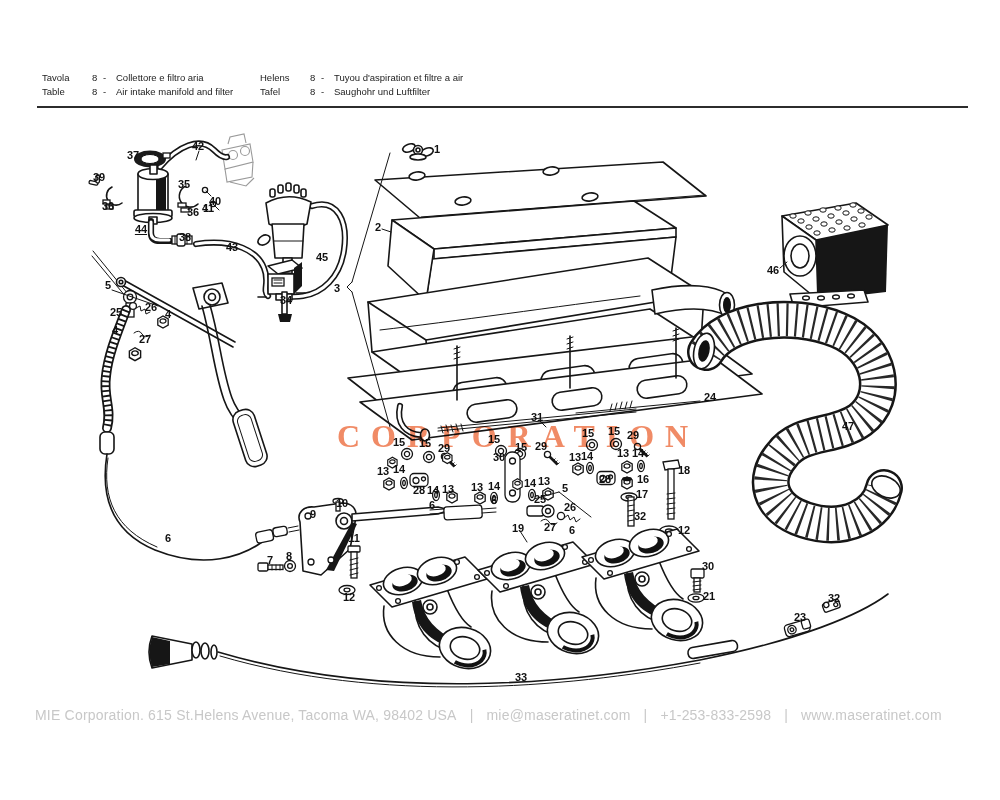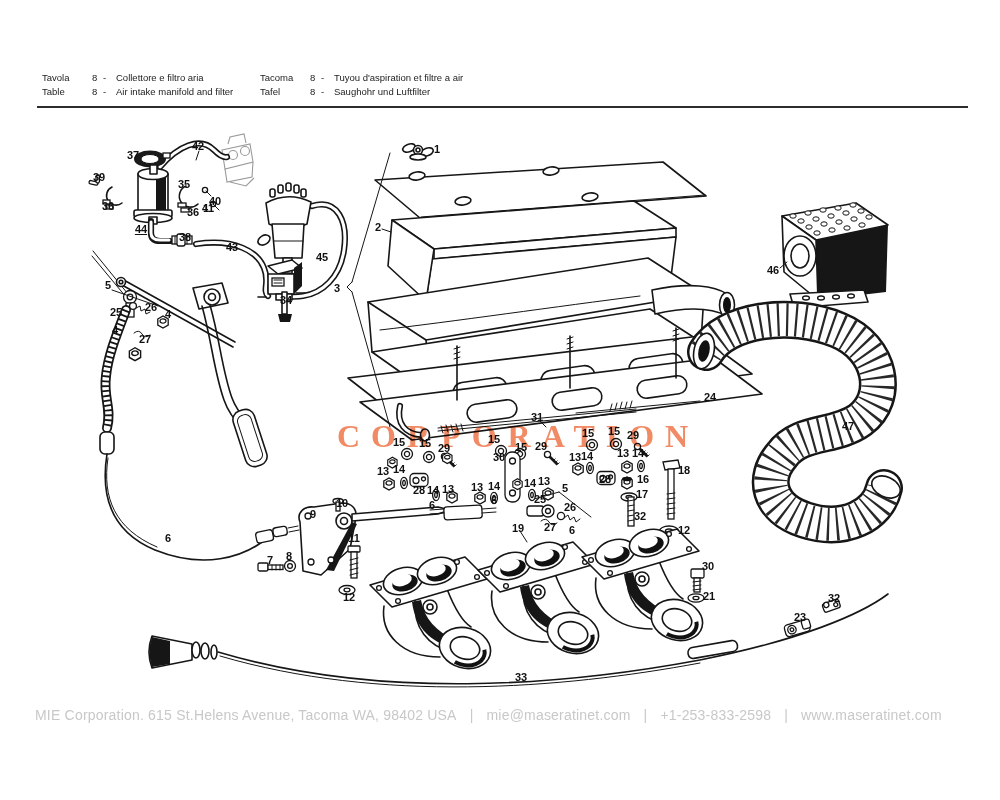--- a/index.html
+++ b/index.html
@@ -53,21 +53,21 @@
       </div>
       <div class="hrow">
         <span class="hlab">Table</span>
         <span class="hnum">8</span>
         <span class="hdash">-</span>
         <span>Air intake manifold and filter</span>
       </div>
     </div>
     <div class="hcol" style="left:260px">
       <div class="hrow">
-        <span class="hlab">Tacoma</span>
+        <span class="hlab">Helens</span>
         <span class="hnum">8</span>
         <span class="hdash">-</span>
         <span>Tuyou d'aspiration et filtre a air</span>
       </div>
       <div class="hrow">
         <span class="hlab">Tafel</span>
         <span class="hnum">8</span>
         <span class="hdash">-</span>
         <span>Saughohr und Luftfilter</span>
       </div>

